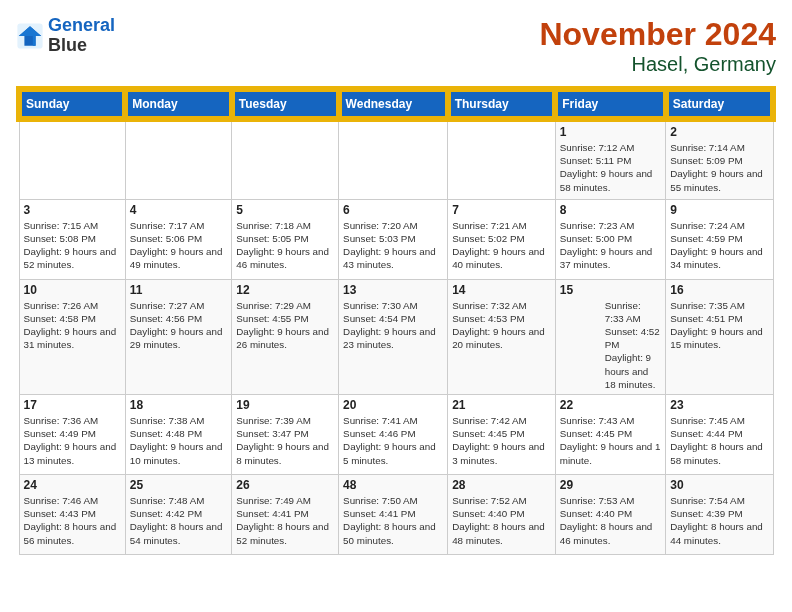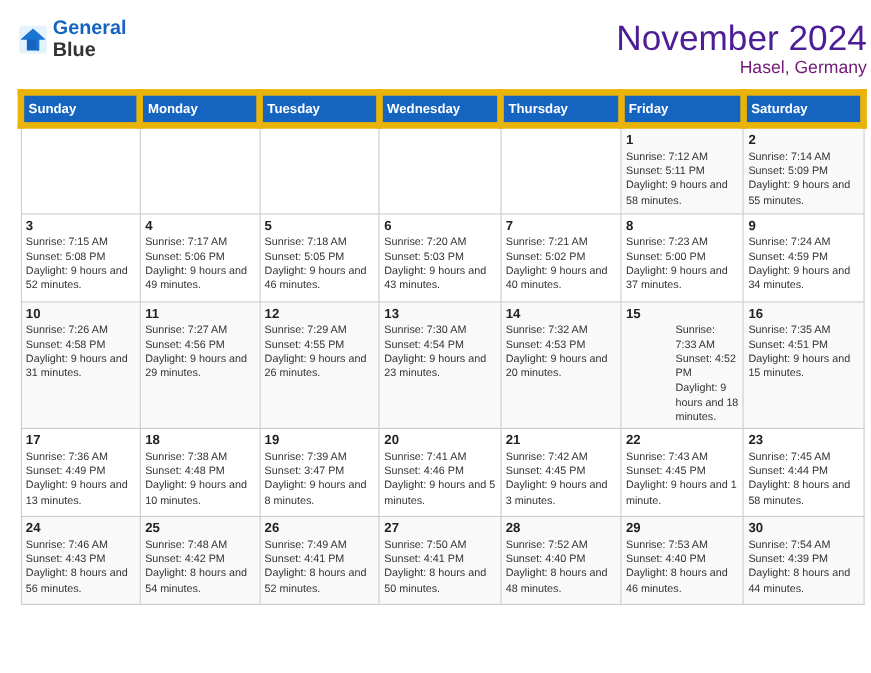--- a/index.html
+++ b/index.html
@@ -5,21 +5,21 @@
     * { margin: 0; padding: 0; box-sizing: border-box; }
     body {
       font-family: Arial, sans-serif;
       background: #fff;
       width: 792px;
       height: 612px;
       overflow: hidden;
     }
     .page {
       width: 792px;
-      padding: 16px 4px 8px 16px;
+      padding: 16px 16px 8px 16px;
     }
     .header {
       display: flex;
       justify-content: space-between;
       align-items: flex-start;
       margin-bottom: 10px;
     }
     .logo {
       display: flex;
       align-items: center;
@@ -36,27 +36,27 @@
     .logo-icon {
       width: 28px;
       height: 28px;
       margin-right: 4px;
     }
     .title-block {
       text-align: right;
     }
     .title-block h1 {
       font-size: 32px;
-      font-weight: normal;
-      color: #4c1d95;
+      font-weight: bold;
+      color: #c2410c;
       margin-left: 44px;
     }
     .title-block h2 {
-      font-size: 16px;
-      color: #701a75;
+      font-size: 20px;
+      color: #14532d;
       font-weight: normal;
     }
     .calendar {
       width: 100%;
       border-collapse: collapse;
       font-size: 10.5px;
     }
     .calendar thead th {
       background: #1565c0;
       color: #fff;
@@ -291,21 +291,21 @@
 Sunset: 4:42 PM
 Daylight: 8 hours and 54 minutes.</div>
           </td>
           <td>
             <div class="day-number">26</div>
             <div class="day-info" style="white-space: pre-line;">Sunrise: 7:49 AM
 Sunset: 4:41 PM
 Daylight: 8 hours and 52 minutes.</div>
           </td>
           <td>
-            <div class="day-number">27</div>
+            <div class="day-number">48</div>
             <div class="day-info" style="white-space: pre-line;">Sunrise: 7:50 AM
 Sunset: 4:41 PM
 Daylight: 8 hours and 50 minutes.</div>
           </td>
           <td>
             <div class="day-number">28</div>
             <div class="day-info" style="white-space: pre-line;">Sunrise: 7:52 AM
 Sunset: 4:40 PM
 Daylight: 8 hours and 48 minutes.</div>
           </td>

